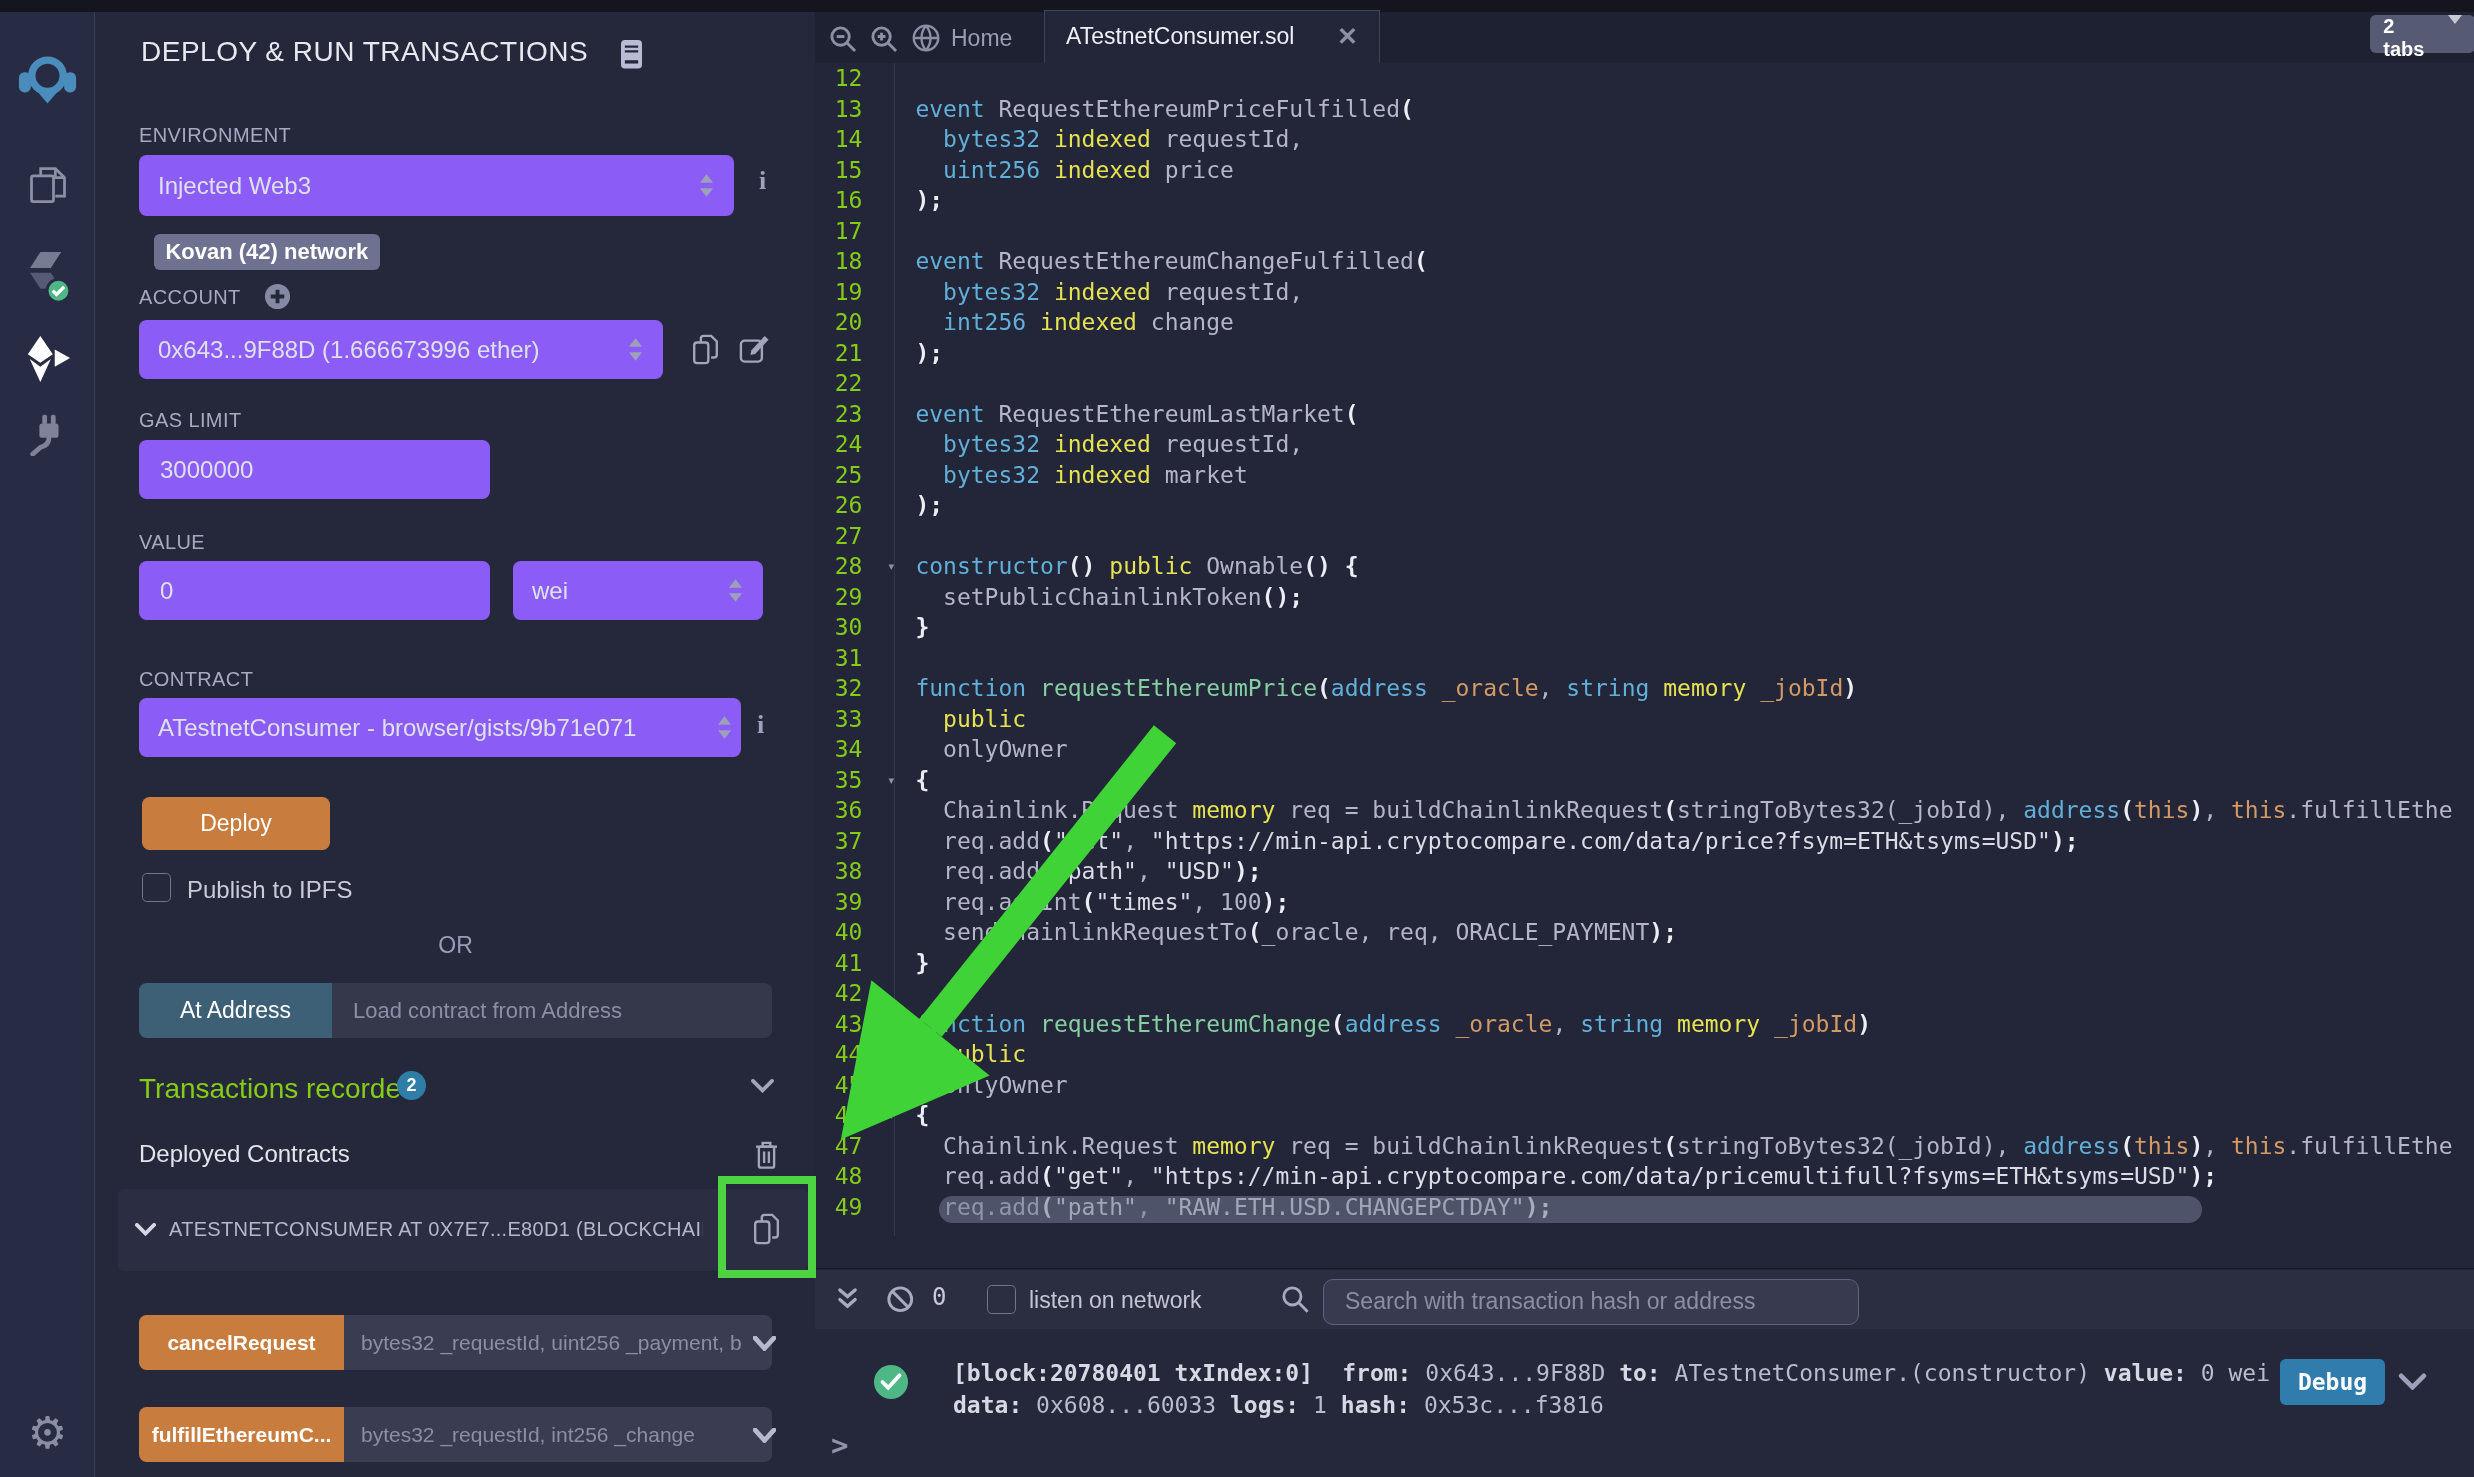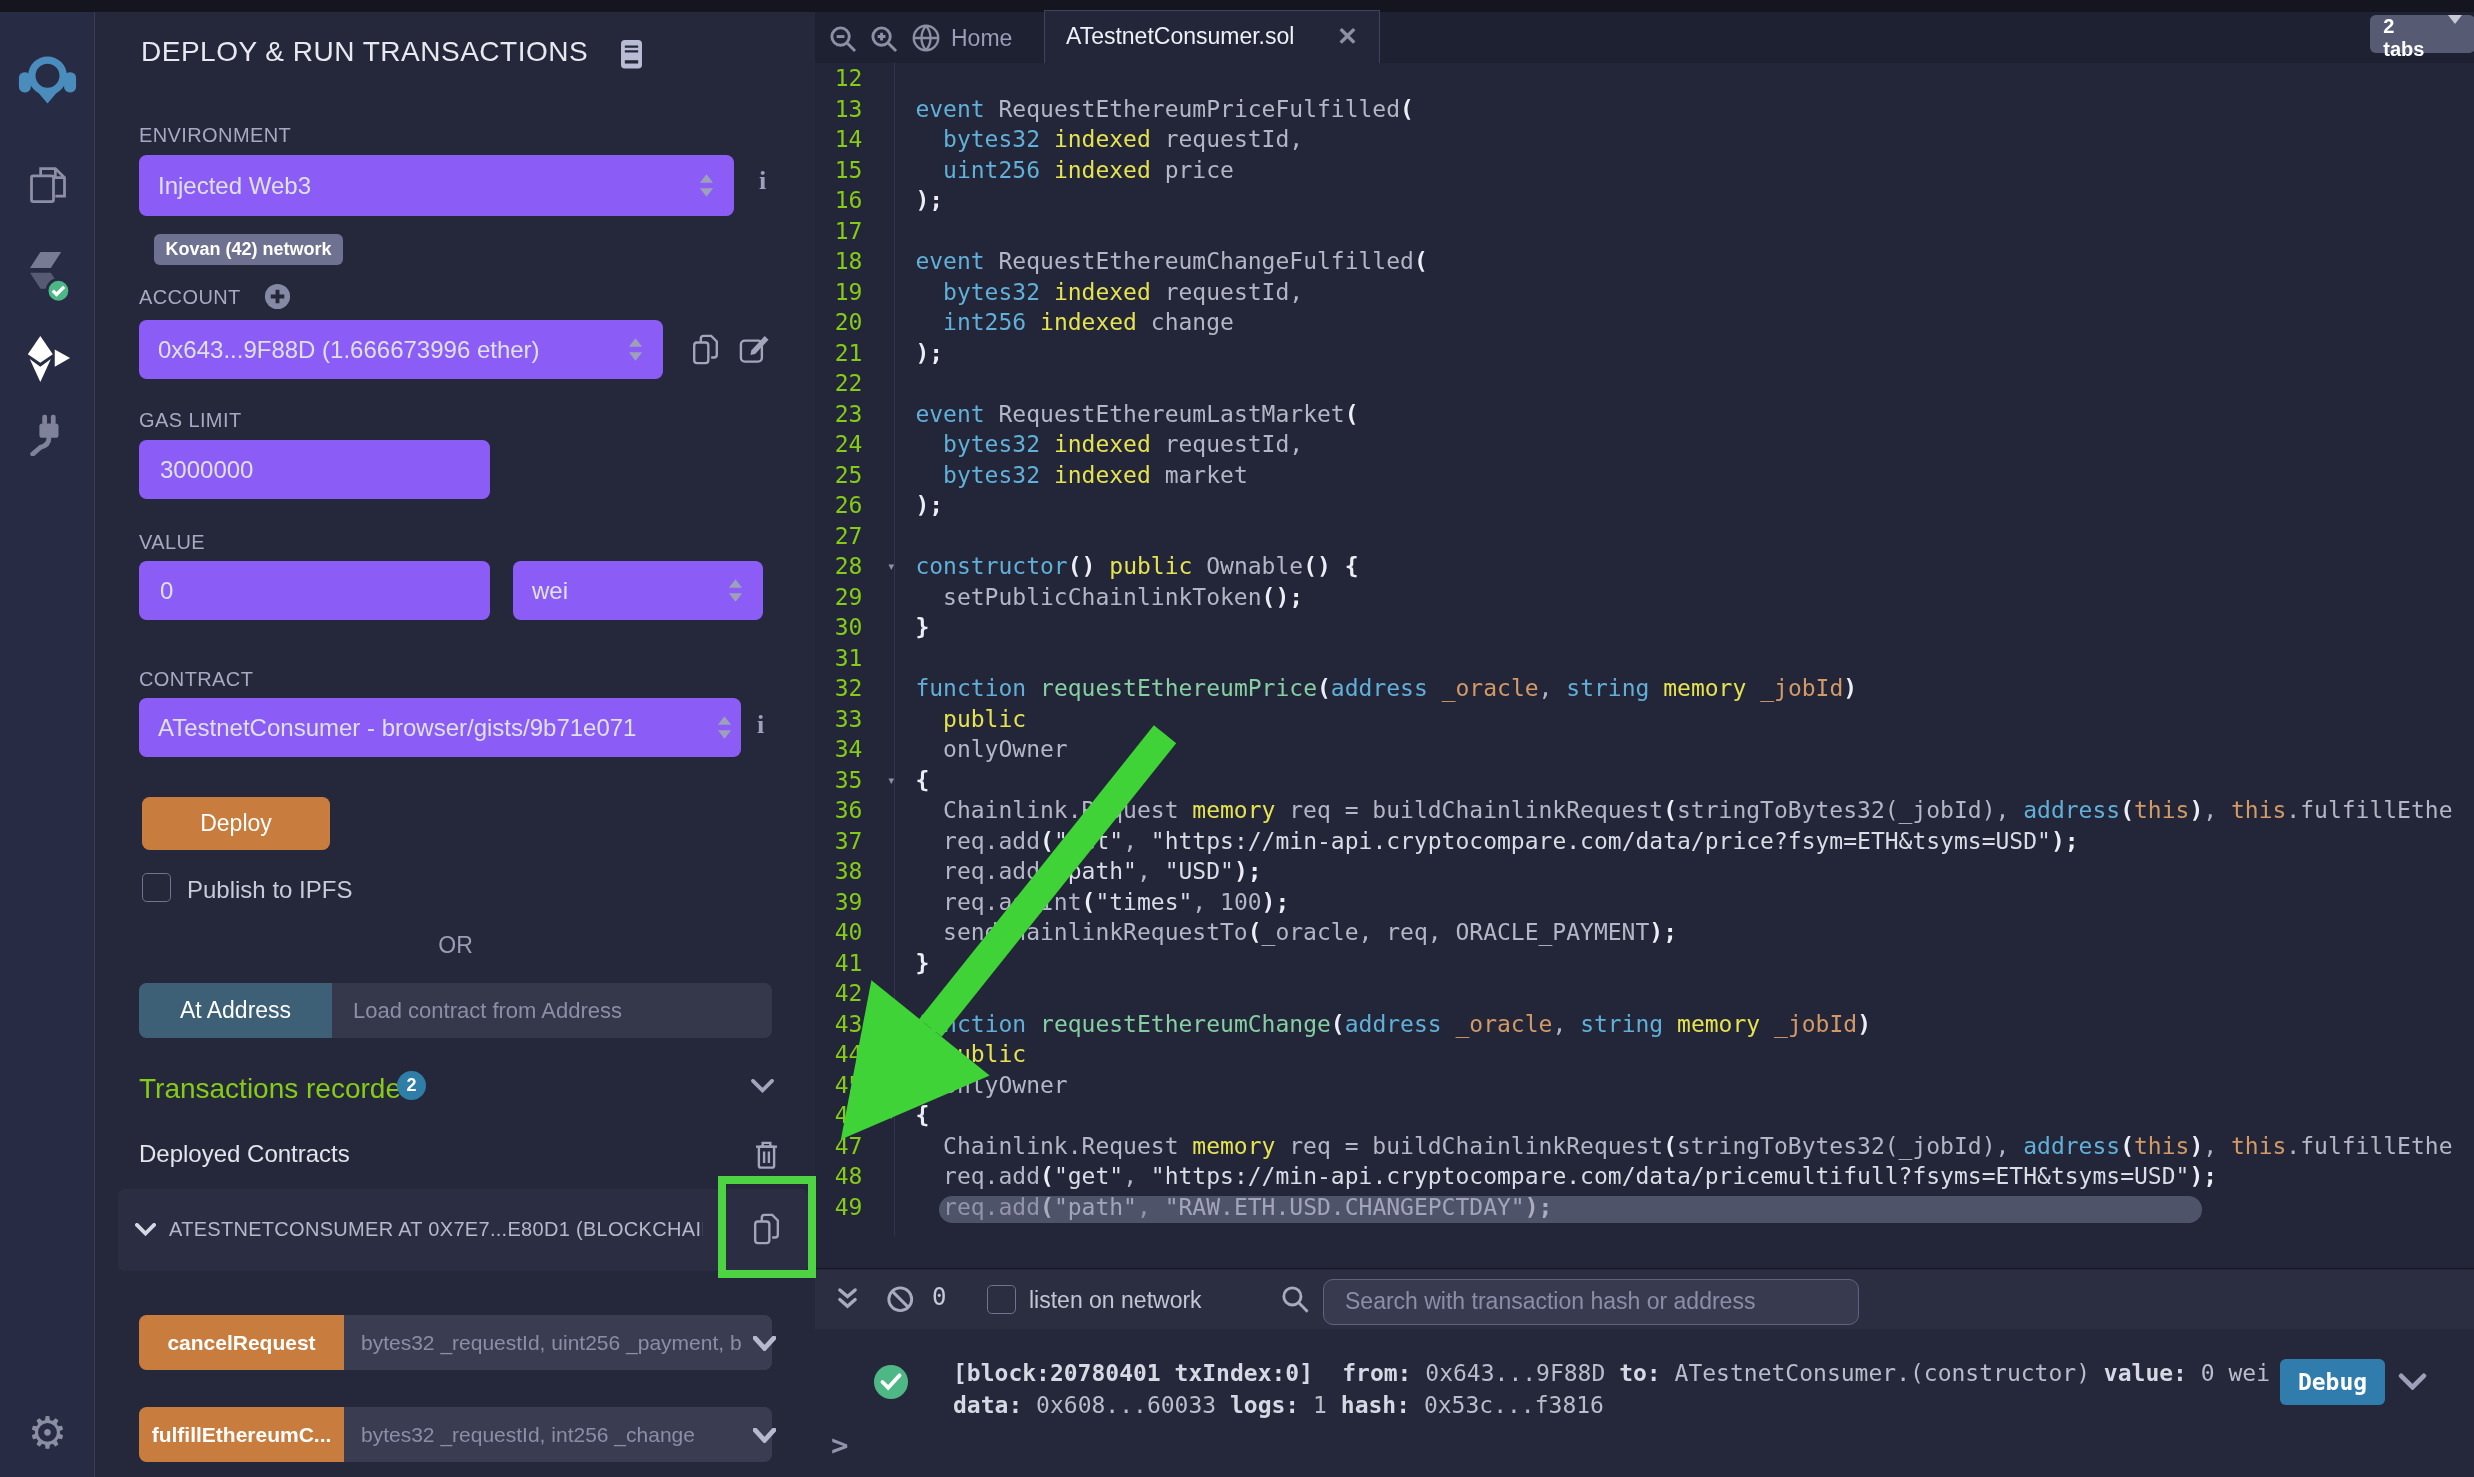--- a/index.html
+++ b/index.html
@@ -15,21 +15,21 @@
   
   .panel{left:95px;top:12.4px;width:720px;height:1465px;background:#25283a;}
   .p-title{left:141px;top:36px;font-size:28px;color:#e8e9f0;letter-spacing:0.5px;}
   .p-label{font-size:20px;color:#a7a9c2;letter-spacing:0.4px;}
   .sel,.inp{background:#8b5cf6;border:none;border-radius:7.6px;color:#dfe1ea;font-size:24px;
             font-family:"Liberation Sans",sans-serif;box-sizing:border-box;}
   .sel{display:flex;align-items:center;padding:0 19px;}
   .sel .sel-text{flex:1;white-space:nowrap;overflow:hidden;}
   .inp{padding:0 21px;outline:none;}
   .inp::placeholder{color:#8b8ea6;}
-  .badge-net{left:154px;top:235px;background:#6e7190;color:#ffffff;font-size:18px;font-weight:700;
+  .badge-net{left:154px;top:235px;background:#6e7190;color:#ffffff;font-size:22px;font-weight:700;
              border-radius:5.7px;padding:4.8px 11.4px;}
   .btn-deploy{left:142px;top:797px;width:188px;height:53px;background:#c87c3e;border:none;border-radius:7.6px;
               color:#fff;font-size:23px;font-family:"Liberation Sans",sans-serif;}
   .chk{box-sizing:border-box;border:1.9px solid #70748c;border-radius:4.8px;background:transparent;}
   .or{left:139px;top:932px;width:633px;text-align:center;font-size:23px;color:#9a9db5;}
   .ataddr-row{left:139px;top:984px;width:633px;height:55px;display:flex;border-radius:7.6px;overflow:hidden;}
   .btn-ataddr{width:193px;background:#3d6077;border:none;color:#fff;font-size:23px;font-family:"Liberation Sans",sans-serif;}
   .ataddr-inp{flex:1;background:#35384a;border:none;border-radius:0;font-size:22px;}
   .tx-label{left:139px;top:1073px;font-size:28px;color:#84cc16;}
   .tx-badge{left:398px;top:1071px;width:29px;height:29px;border-radius:50%;background:#2e7ea8;color:#fff;

